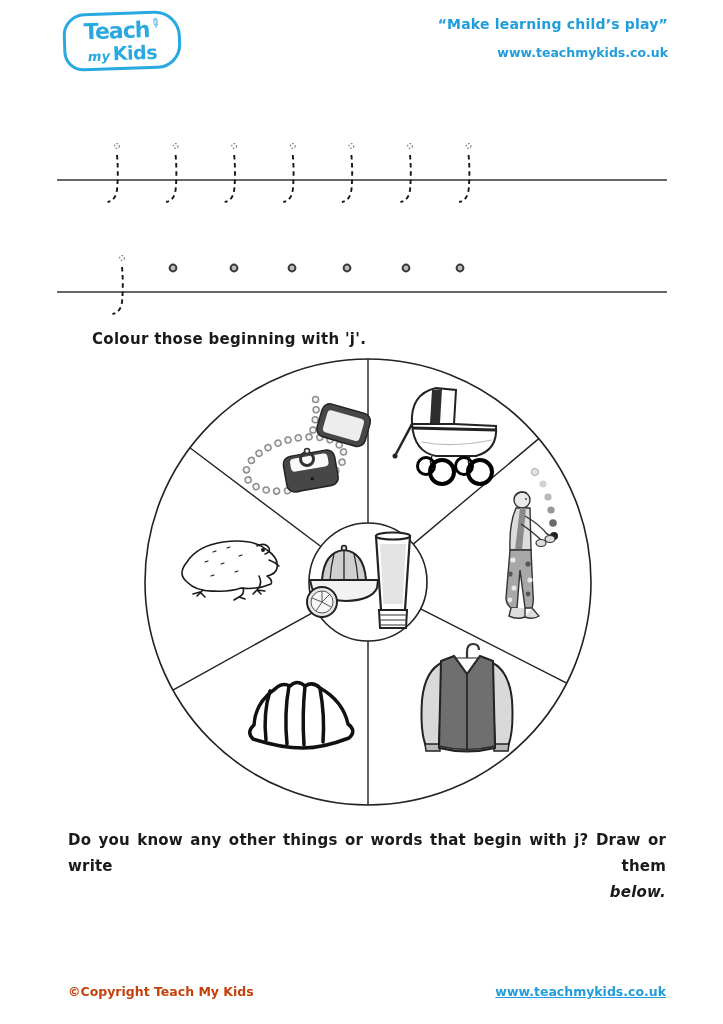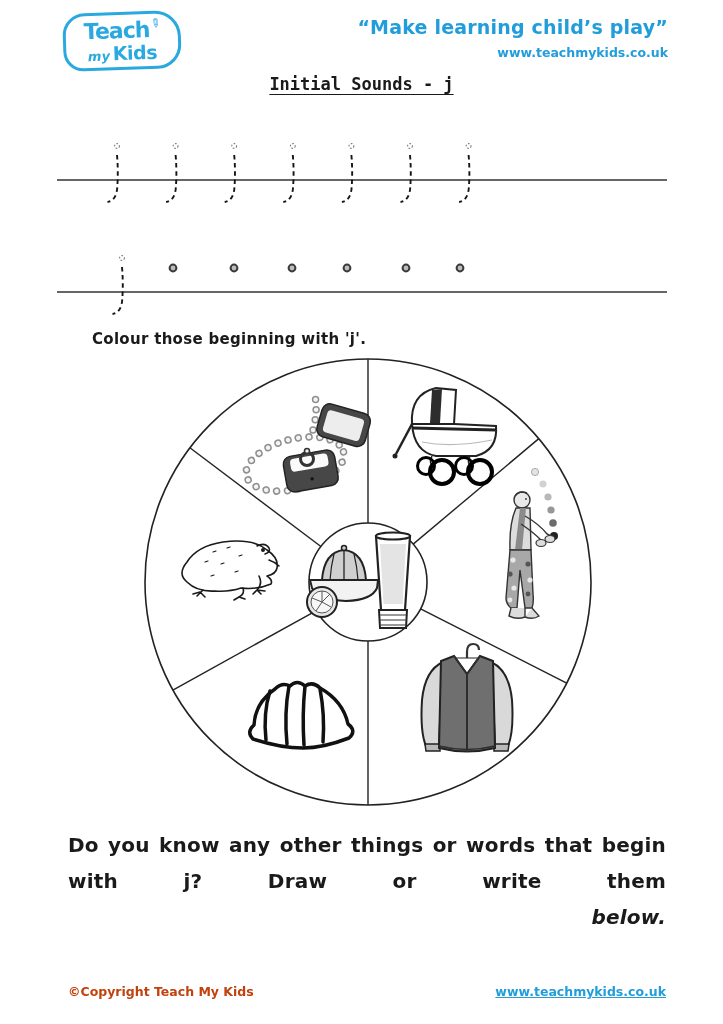--- a/index.html
+++ b/index.html
@@ -16,21 +16,21 @@
     display:flex;flex-direction:column;align-items:center;justify-content:center;
     color:#2aa9e0;font-weight:bold;line-height:1;
   }
   .logo-line1{font-size:22px;letter-spacing:-1px;display:flex;align-items:flex-start;}
   .logo-pencil{font-size:12px;transform:rotate(40deg);margin-left:1px;margin-top:-2px;}
   .logo-line2{display:flex;align-items:baseline;gap:3px;margin-top:2px;}
   .logo-my{font-size:13px;font-style:italic;}
   .logo-kids{font-size:19px;letter-spacing:-0.5px;}
   .slogan{
     position:absolute;top:16px;right:55px;text-align:center;
-    color:#219ddb;font-weight:bold;font-size:19px;letter-spacing:0.2px;
+    color:#219ddb;font-weight:bold;font-size:14px;letter-spacing:0.2px;
   }
   .site-top{
     position:absolute;top:45px;right:55px;text-align:right;
     color:#219ddb;font-weight:bold;font-size:12.5px;
   }
   
   .title{
     position:absolute;top:74px;left:0;width:100%;text-align:center;
     font-family:"DejaVu Sans Mono","Liberation Mono",monospace;
     font-weight:bold;font-size:17px;
@@ -39,21 +39,21 @@
   
   .trace-svg{position:absolute;left:0;top:125px;}
   .wheel-svg{position:absolute;left:140px;top:350px;}
   
   .instr-colour{
     position:absolute;left:68px;top:330px;
     font-weight:bold;font-size:15px;letter-spacing:0.3px;margin-left:24px;
   }
   .instr-extend{
     position:absolute;left:68px;top:827px;width:598px;
-    font-weight:bold;font-size:20px;line-height:36px;letter-spacing:0.2px;
+    font-weight:bold;font-size:15px;line-height:26px;letter-spacing:0.2px;
   }
   .instr-extend .l1{text-align:justify;text-align-last:justify;}
   .instr-extend .l2{text-align:right;font-style:italic;}
   
   .footer-copy{
     position:absolute;left:68px;top:984px;
     color:#c2410c;font-weight:bold;font-size:12.5px;
   }
   .footer-site{
     position:absolute;right:57px;top:984px;
@@ -71,21 +71,20 @@
       <span class="logo-pencil">✎</span>
     </div>
     <div class="logo-line2">
       <span class="logo-my">my</span>
       <span class="logo-kids">Kids</span>
     </div>
   </div>
   <div class="slogan">“Make learning child’s play”</div>
   <div class="site-top">www.teachmykids.co.uk</div>
 
-  <div class="title">Initial Sounds - j</div>
 
   <svg class="trace-svg" width="723" height="210" viewBox="0 0 723 210" aria-label="dotted letter j handwriting practice lines">
     <defs>
       <g id="jg">
         <circle cx="0" cy="-34" r="2.4" fill="none" stroke="#777" stroke-width="1.1" stroke-dasharray="1.6 1.6"></circle>
         <path d="M 0,-25 C 1,-14 1,-2 0.2,8 C -0.3,15 -3,21 -9.5,22" fill="none" stroke="#151515" stroke-width="1.9" stroke-dasharray="4.5 3.6"></path>
       </g>
     </defs>
 
     <line x1="57" y1="55" x2="667" y2="55" stroke="#333" stroke-width="1.5"></line>

